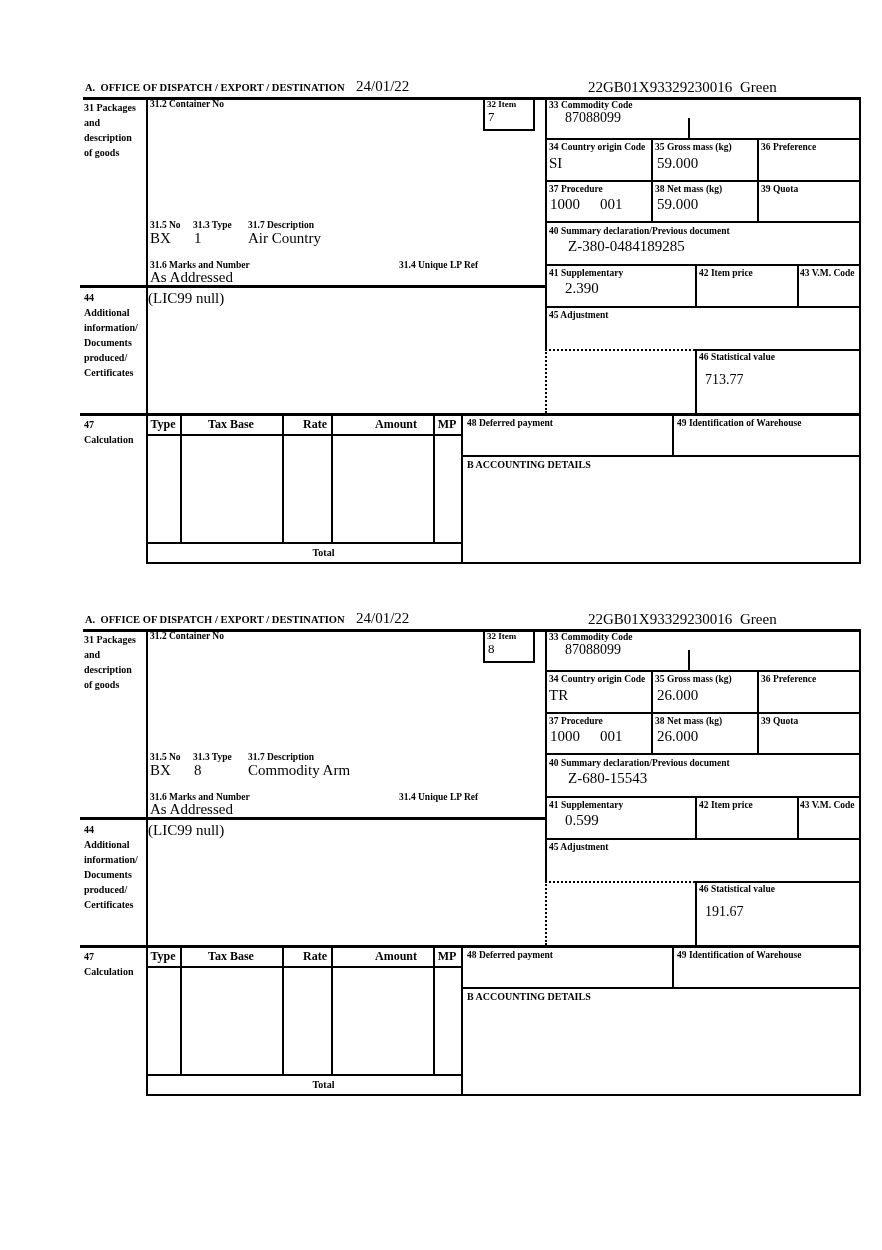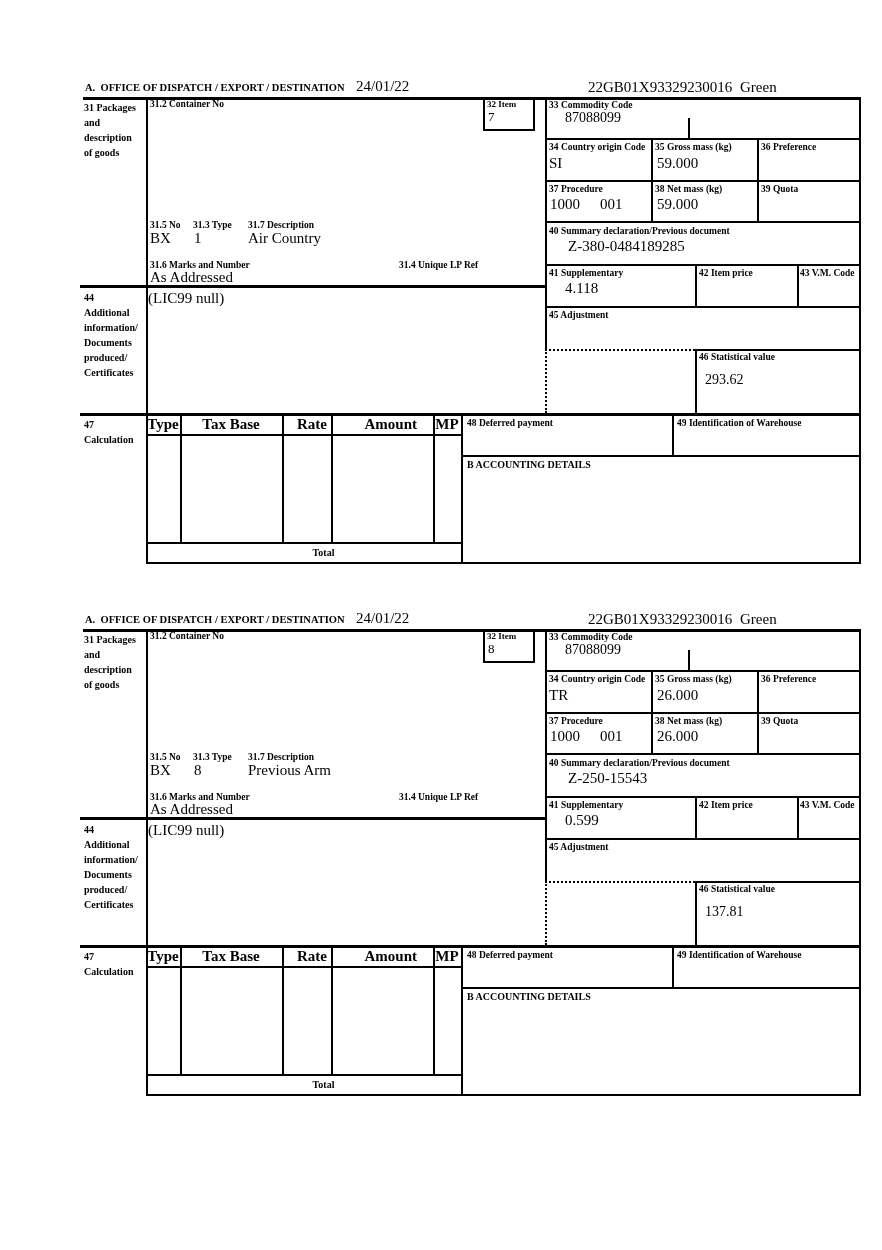--- a/index.html
+++ b/index.html
@@ -16,21 +16,21 @@
   
   .lbp{position:absolute;font-weight:bold;font-size:10px;line-height:15px;white-space:pre-line;}
   
   .val{position:absolute;font-size:14px;line-height:15px;white-space:nowrap;}
   .v15{font-size:15px;}
   .v13{font-size:13px;}
   
   .h-office{position:absolute;font-weight:bold;font-size:10.5px;white-space:pre;}
   .h-big{position:absolute;font-size:15px;white-space:nowrap;}
   
-  .th{position:absolute;font-weight:bold;font-size:15px;line-height:11px;}
+  .th{position:absolute;font-weight:bold;font-size:12px;line-height:11px;}
   .tc{text-align:center;}
   .tr{text-align:right;}
   .b10{font-weight:bold;font-size:10px;}
 </style>
 </head>
 <body>
 
 <div class="page">
 
   <div class="form" style="top:78px">
@@ -112,26 +112,26 @@
     <div class="lb" style="left:761px;top:64px">36 Preference</div>
     <div class="lb" style="left:549px;top:106px">37 Procedure</div>
     <div class="val v15" style="left:550px;top:119px">1000</div>
     <div class="val v15" style="left:600px;top:119px">001</div>
     <div class="lb" style="left:655px;top:106px">38 Net mass (kg)</div>
     <div class="val v15" style="left:657px;top:119px">59.000</div>
     <div class="lb" style="left:761px;top:106px">39 Quota</div>
     <div class="lb" style="left:549px;top:148px">40 Summary declaration/Previous document</div>
     <div class="val v15" style="left:568px;top:161px">Z-380-0484189285</div>
     <div class="lb" style="left:549px;top:190px">41 Supplementary</div>
-    <div class="val v15" style="left:565px;top:203px">4.118</div>
+    <div class="val v15" style="left:565px;top:203px">2.390</div>
     <div class="lb" style="left:699px;top:190px">42 Item price</div>
     <div class="lb" style="left:800px;top:190px">43 V.M. Code</div>
     <div class="lb" style="left:549px;top:232px">45 Adjustment</div>
     <div class="lb" style="left:699px;top:274px">46 Statistical value</div>
-    <div class="val" style="left:705px;top:294px">293.62</div>
+    <div class="val" style="left:705px;top:294px">713.77</div>
 
     <div class="th tc" style="left:146px;top:341px;width:34px">Type</div>
     <div class="th tc" style="left:180px;top:341px;width:102px">Tax Base</div>
     <div class="th tr" style="left:282px;top:341px;width:45px">Rate</div>
     <div class="th tr" style="left:331px;top:341px;width:86px">Amount</div>
     <div class="th tc" style="left:433px;top:341px;width:28px">MP</div>
     <div class="th tc b10" style="left:146px;top:469px;width:315px;padding-left:40px;box-sizing:border-box">Total</div>
 
     <div class="lb" style="left:467px;top:340px">48 Deferred payment</div>
     <div class="lb" style="left:677px;top:340px">49 Identification of Warehouse</div>
@@ -192,21 +192,21 @@
 Certificates</div>
     <div class="lbp" style="left:84px;top:339px">47
 Calculation</div>
 
     <div class="lb" style="left:150px;top:21px">31.2 Container No</div>
     <div class="lb" style="left:150px;top:142px">31.5 No</div>
     <div class="lb" style="left:193px;top:142px">31.3 Type</div>
     <div class="lb" style="left:248px;top:142px">31.7 Description</div>
     <div class="val v15" style="left:150px;top:153px">BX</div>
     <div class="val v15" style="left:194px;top:153px">8</div>
-    <div class="val v15" style="left:248px;top:153px">Previous Arm</div>
+    <div class="val v15" style="left:248px;top:153px">Commodity Arm</div>
     <div class="lb" style="left:150px;top:182px">31.6 Marks and Number</div>
     <div class="lb" style="left:399px;top:182px">31.4 Unique LP Ref</div>
     <div class="val v15" style="left:150px;top:192px">As Addressed</div>
     <div class="val v15" style="left:148px;top:213px">(LIC99 null)</div>
 
     <div class="lb" style="left:487px;top:21px;font-size:9px">32 Item</div>
     <div class="val v13" style="left:488px;top:31px">8</div>
 
     <div class="lb" style="left:549px;top:22px">33 Commodity Code</div>
     <div class="val" style="left:565px;top:32px">87088099</div>
@@ -215,28 +215,28 @@
     <div class="lb" style="left:655px;top:64px">35 Gross mass (kg)</div>
     <div class="val v15" style="left:657px;top:78px">26.000</div>
     <div class="lb" style="left:761px;top:64px">36 Preference</div>
     <div class="lb" style="left:549px;top:106px">37 Procedure</div>
     <div class="val v15" style="left:550px;top:119px">1000</div>
     <div class="val v15" style="left:600px;top:119px">001</div>
     <div class="lb" style="left:655px;top:106px">38 Net mass (kg)</div>
     <div class="val v15" style="left:657px;top:119px">26.000</div>
     <div class="lb" style="left:761px;top:106px">39 Quota</div>
     <div class="lb" style="left:549px;top:148px">40 Summary declaration/Previous document</div>
-    <div class="val v15" style="left:568px;top:161px">Z-250-15543</div>
+    <div class="val v15" style="left:568px;top:161px">Z-680-15543</div>
     <div class="lb" style="left:549px;top:190px">41 Supplementary</div>
     <div class="val v15" style="left:565px;top:203px">0.599</div>
     <div class="lb" style="left:699px;top:190px">42 Item price</div>
     <div class="lb" style="left:800px;top:190px">43 V.M. Code</div>
     <div class="lb" style="left:549px;top:232px">45 Adjustment</div>
     <div class="lb" style="left:699px;top:274px">46 Statistical value</div>
-    <div class="val" style="left:705px;top:294px">137.81</div>
+    <div class="val" style="left:705px;top:294px">191.67</div>
 
     <div class="th tc" style="left:146px;top:341px;width:34px">Type</div>
     <div class="th tc" style="left:180px;top:341px;width:102px">Tax Base</div>
     <div class="th tr" style="left:282px;top:341px;width:45px">Rate</div>
     <div class="th tr" style="left:331px;top:341px;width:86px">Amount</div>
     <div class="th tc" style="left:433px;top:341px;width:28px">MP</div>
     <div class="th tc b10" style="left:146px;top:469px;width:315px;padding-left:40px;box-sizing:border-box">Total</div>
 
     <div class="lb" style="left:467px;top:340px">48 Deferred payment</div>
     <div class="lb" style="left:677px;top:340px">49 Identification of Warehouse</div>

